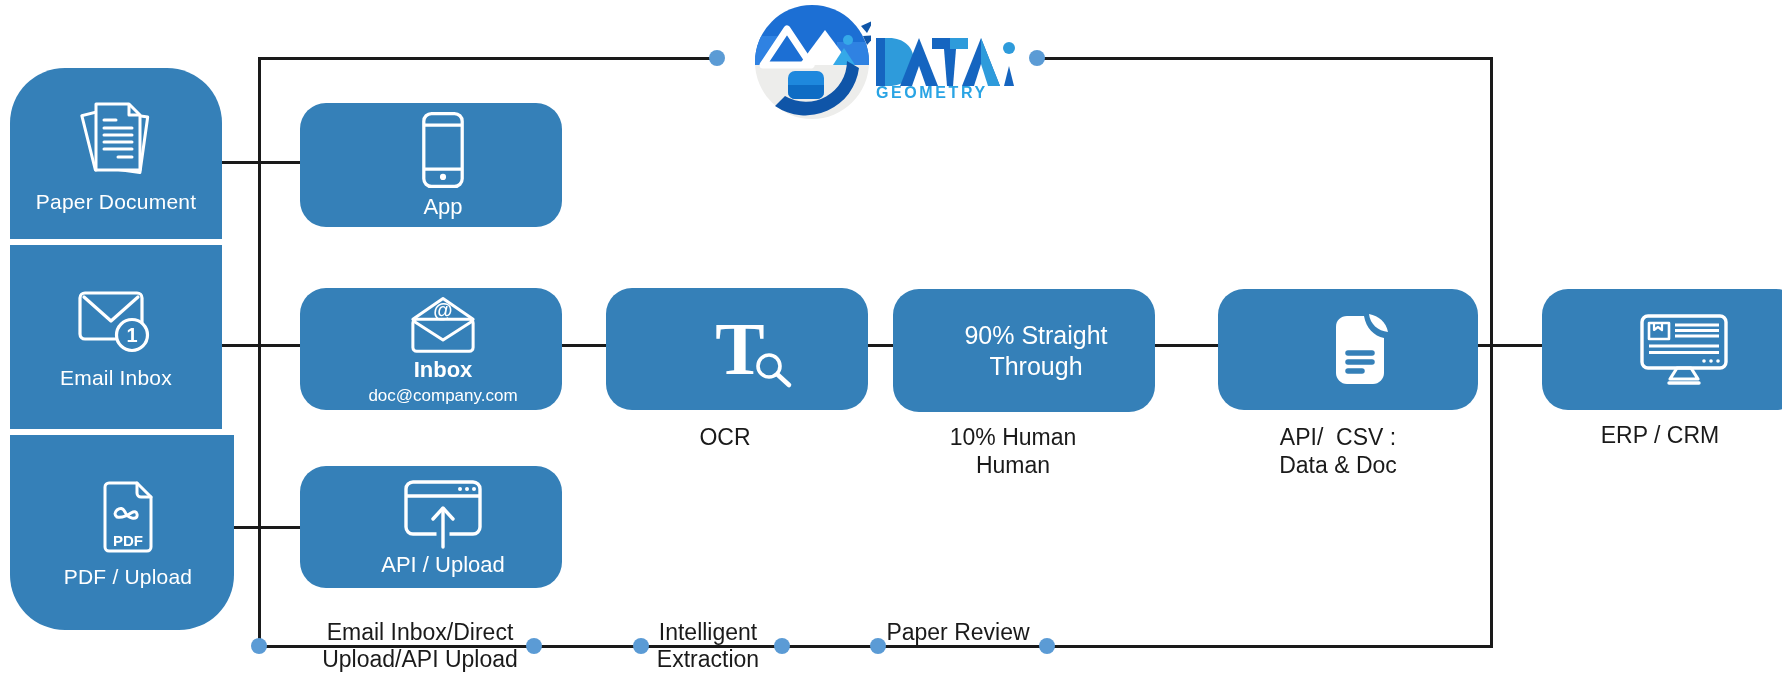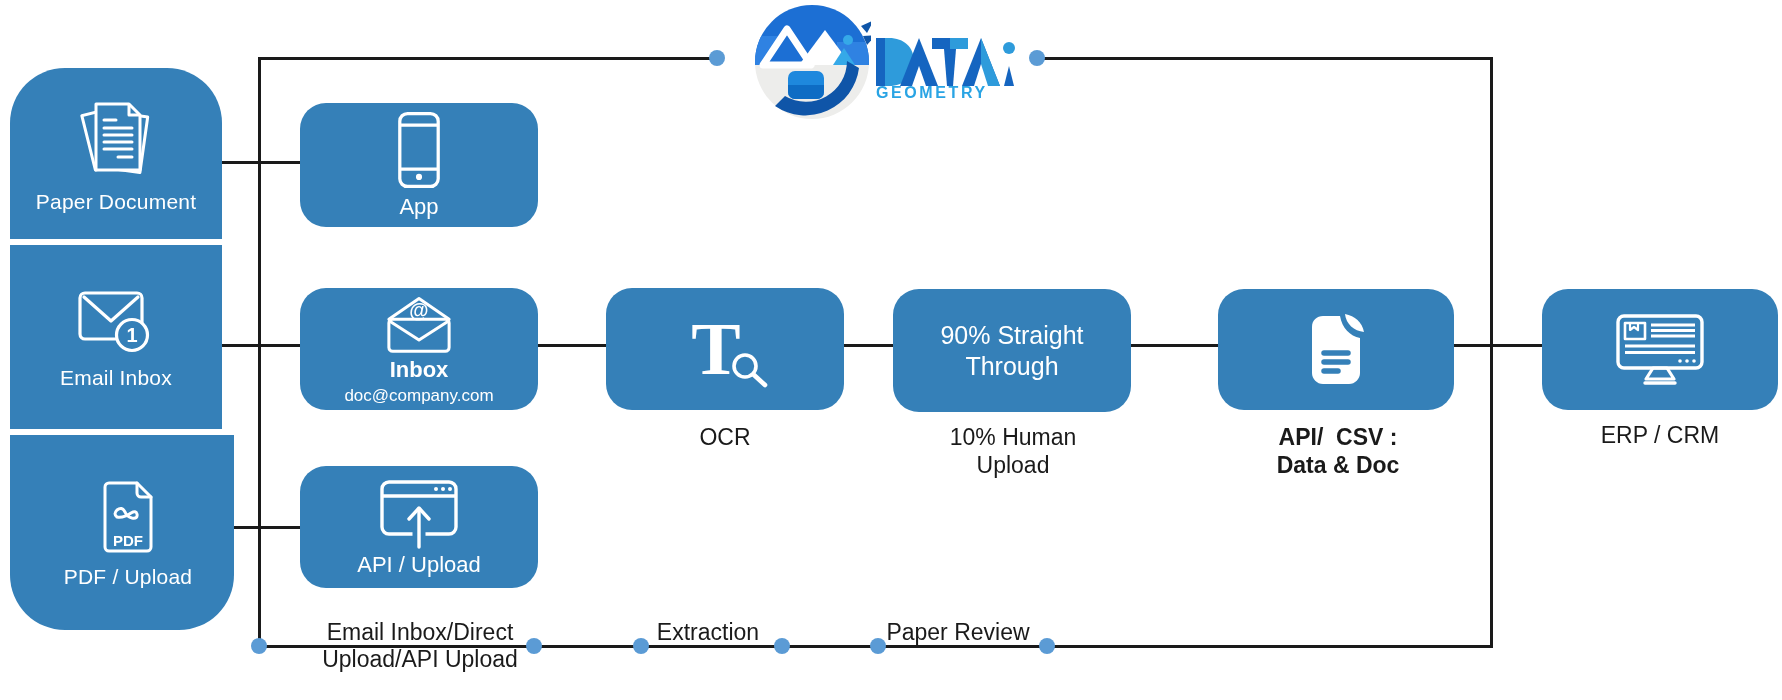--- a/index.html
+++ b/index.html
@@ -7,21 +7,21 @@
     position:relative;width:1782px;height:700px;overflow:hidden;background:#fff;
     font-family:"Liberation Sans", sans-serif;color:#1a1a1a;
   }
   .hline,.vline{position:absolute;background:var(--line-black,#1a1a1a);}
   .hline{height:3px;}
   .vline{width:3px;}
   .dot{position:absolute;width:16px;height:16px;border-radius:50%;
        background:var(--dot-blue,#5B9BD5);transform:translate(-50%,-50%);}
   .box{position:absolute;background:var(--box-blue,#3580B8);color:#fff;
        display:flex;flex-direction:column;align-items:center;justify-content:center;}
-  .mid-box{border-radius:26px;}
+  .mid-box{border-radius:26px;padding-left:24px;}
   .src-box{position:absolute;left:0;width:212px;gap:8px;}
   .src-label{font-size:21px;letter-spacing:.2px;}
   .ch-label{font-size:22px;}
   .ch-sub{font-size:17px;margin-top:2px;}
   .bold{font-weight:bold;}
   .big-text{font-size:25px;line-height:31px;text-align:center;padding:0 18px;}
   .caption{position:absolute;transform:translateX(-50%);text-align:center;
            font-size:23px;line-height:28px;color:var(--text-dark,#1a1a1a);}
   .pre{white-space:pre-wrap;}
   .stage-label{position:absolute;transform:translateX(-50%);text-align:center;
@@ -191,35 +191,35 @@
       </svg>
     </div>
   </div>
   <div class="caption" style="left:725px;top:423px;">OCR</div>
 
   <div class="box mid-box" style="left:893px;top:289px;width:238px;height:123px;">
     <div class="big-text">90% Straight Through</div>
   </div>
   <div class="caption" style="left:1013px;top:423px;">
     <div>10% Human</div>
-    <div>Upload</div>
+    <div>Human</div>
   </div>
 
   <div class="box mid-box" style="left:1218px;top:289px;width:236px;height:121px;">
     <svg width="68" height="72" viewBox="0 0 68 72">
       <path d="M10 13 C10 6 15 2 21 2 H38 C40 14 48 22 58 24 V59 C58 65 53 70 47 70 H21 C15 70 10 65 10 59 Z" fill="#fff"></path>
       <path d="M43 0 C53 2 60 8 62 18 C52 17 44 10 43 0 Z" fill="#fff"></path>
       <g stroke="var(--box-blue,#3580B8)" stroke-width="5.5" stroke-linecap="round" fill="none">
         <path d="M22 39 H46"></path>
         <path d="M22 48 H46"></path>
         <path d="M22 57 H36"></path>
       </g>
     </svg>
   </div>
-  <div class="caption" style="left:1338px;top:423px;font-weight:bold;">
+  <div class="caption" style="left:1338px;top:423px;">
     <div class="pre">API/  CSV :</div>
     <div>Data &amp; Doc</div>
   </div>
 
   <div class="box mid-box" style="left:1542px;top:289px;width:236px;height:121px;">
     <svg width="94" height="76" viewBox="0 0 94 76">
       <g fill="none" stroke="#fff" stroke-linejoin="round">
         <rect x="5" y="4" width="84" height="52" rx="6" stroke-width="3.4"></rect>
         <rect x="12" y="11" width="20" height="16" stroke-width="2.6"></rect>
         <path d="M17 12 v6 l4 -3 l4 3 v-6" stroke-width="2.2"></path>
@@ -233,19 +233,20 @@
       </g>
     </svg>
   </div>
   <div class="caption" style="left:1660px;top:421px;">ERP / CRM</div>
 
   <div class="stage-label" style="left:420px;top:619px;">
     <div>Email Inbox/Direct</div>
     <div>Upload/API Upload</div>
   </div>
   <div class="stage-label" style="left:708px;top:619px;">
+    <div>Intelligent</div>
     <div>Extraction</div>
   </div>
   <div class="stage-label" style="left:958px;top:619px;">
     <div>Paper Review</div>
   </div>
 
 </div>
 
 </body></html>

